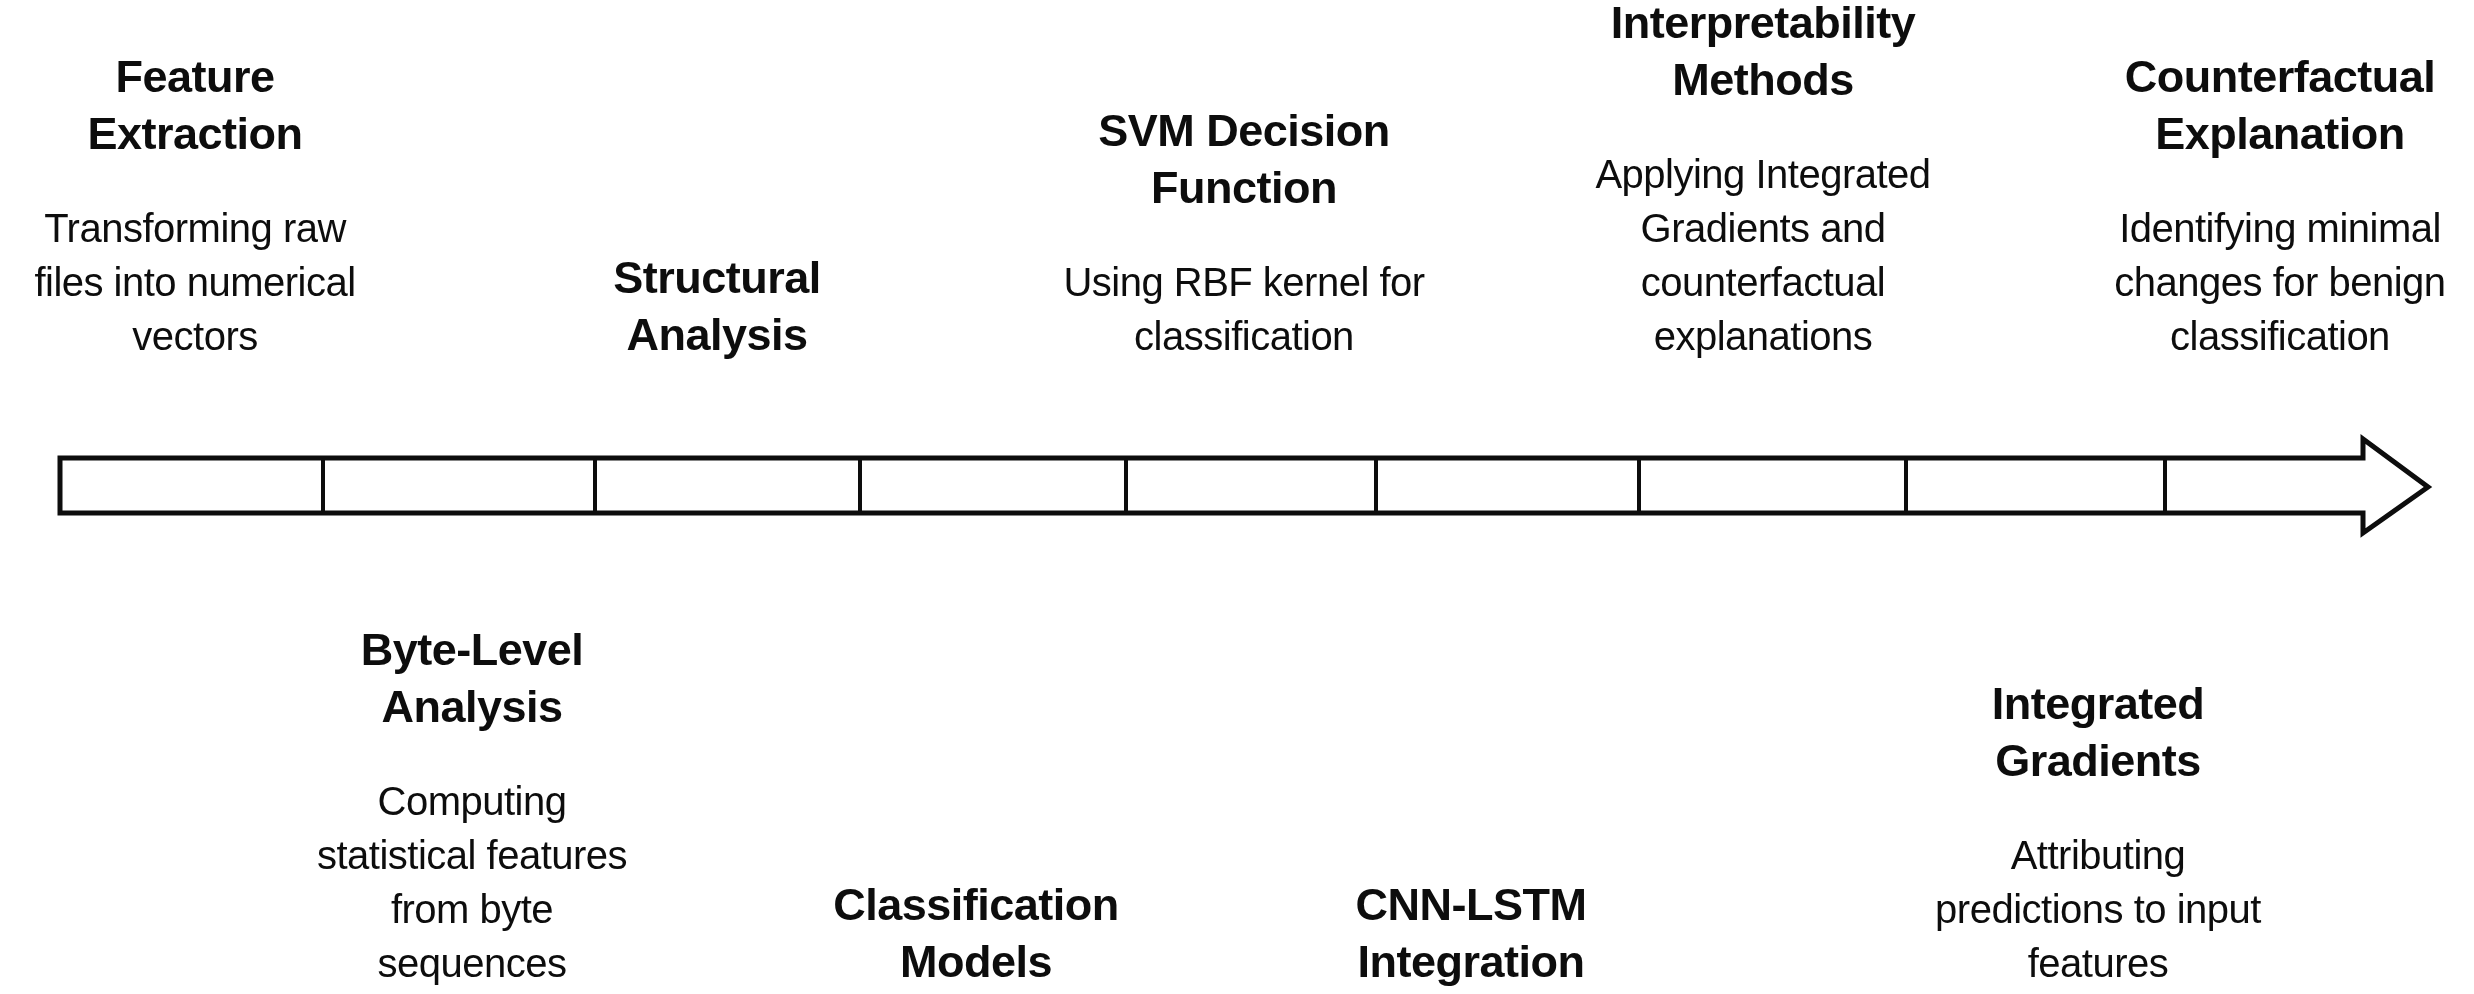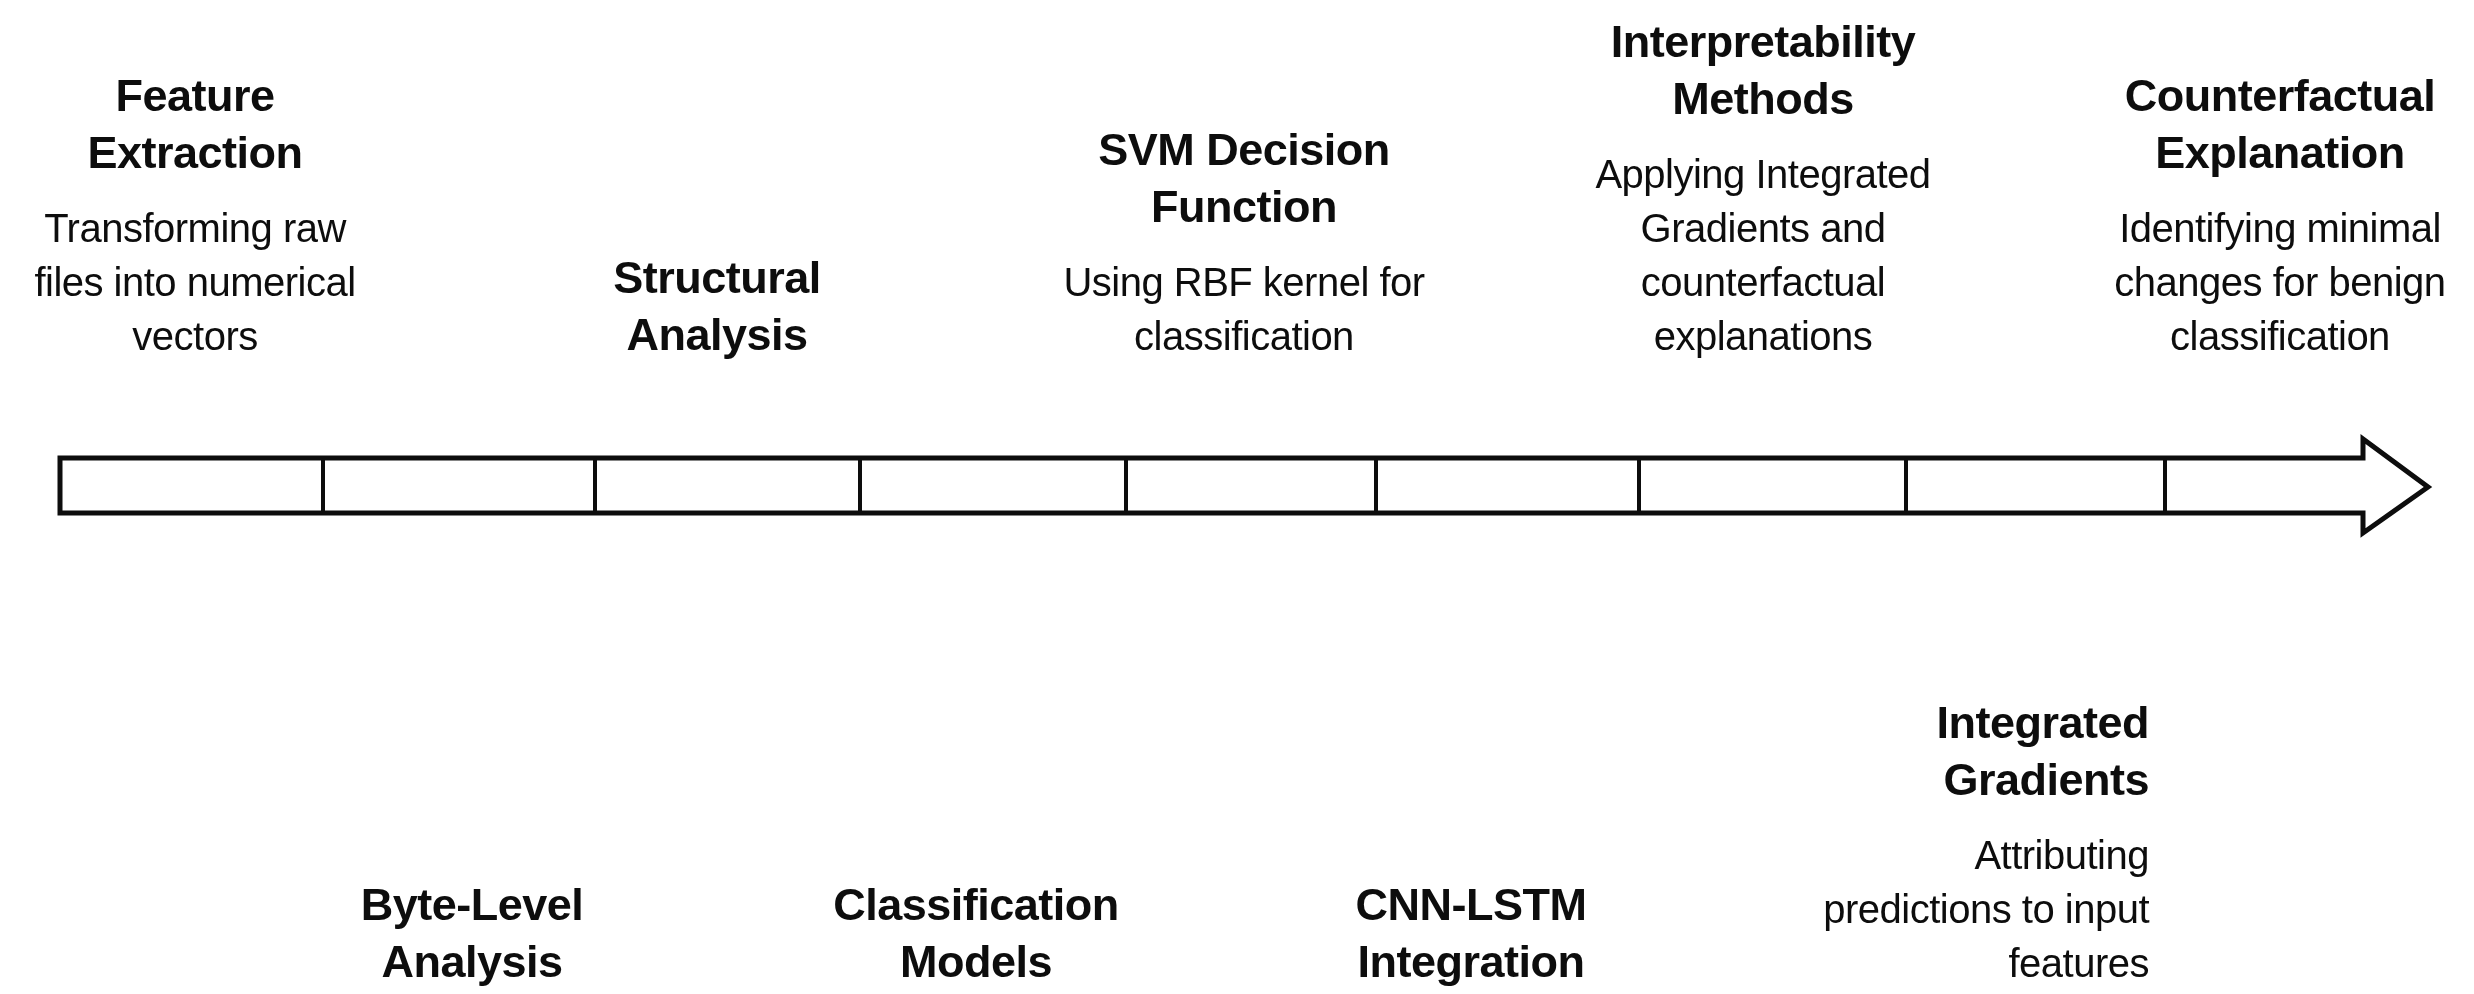--- a/index.html
+++ b/index.html
@@ -27,33 +27,33 @@
     font-size: 45px;
     line-height: 57px;
     letter-spacing: -0.5px;
     white-space: pre-line;
   }
   .milestone .desc {
     font-size: 40px;
     line-height: 54px;
     letter-spacing: -0.5px;
     white-space: pre-line;
-    margin-top: 20px;
+    margin-top: 39px;
   }
   .row-top    { bottom: 631px; }
   .row-bottom { bottom: 4px; }
 
   .m1 { left: -25px;  }
   .m2 { left: 252px;  }
   .m3 { left: 497px;  }
   .m4 { left: 756px;  }
   .m5 { left: 1024px; }
   .m6 { left: 1251px; }
   .m7 { left: 1543px; }
-  .m8 { left: 1709px; text-align: right; }
+  .m8 { left: 1878px; }
   .m9 { left: 2060px; }
 
   .arrow-wrap {
     position: absolute;
     left: 0;
     top: 420px;
     width: 2474px;
     height: 130px;
   }
 </style>
@@ -111,20 +111,24 @@
         <line x1="1639" y1="38" x2="1639" y2="93"></line>
         <line x1="1906" y1="38" x2="1906" y2="93"></line>
         <line x1="2165" y1="38" x2="2165" y2="93"></line>
       </g>
     </svg>
   </div>
 
   <div class="milestone row-bottom m2">
     <div class="title">Byte-Level
 Analysis</div>
+    <div class="desc">Computing
+statistical features
+from byte
+sequences</div>
   </div>
 
   <div class="milestone row-bottom m4">
     <div class="title">Classification
 Models</div>
   </div>
 
   <div class="milestone row-bottom m6">
     <div class="title">CNN-LSTM
 Integration</div>

